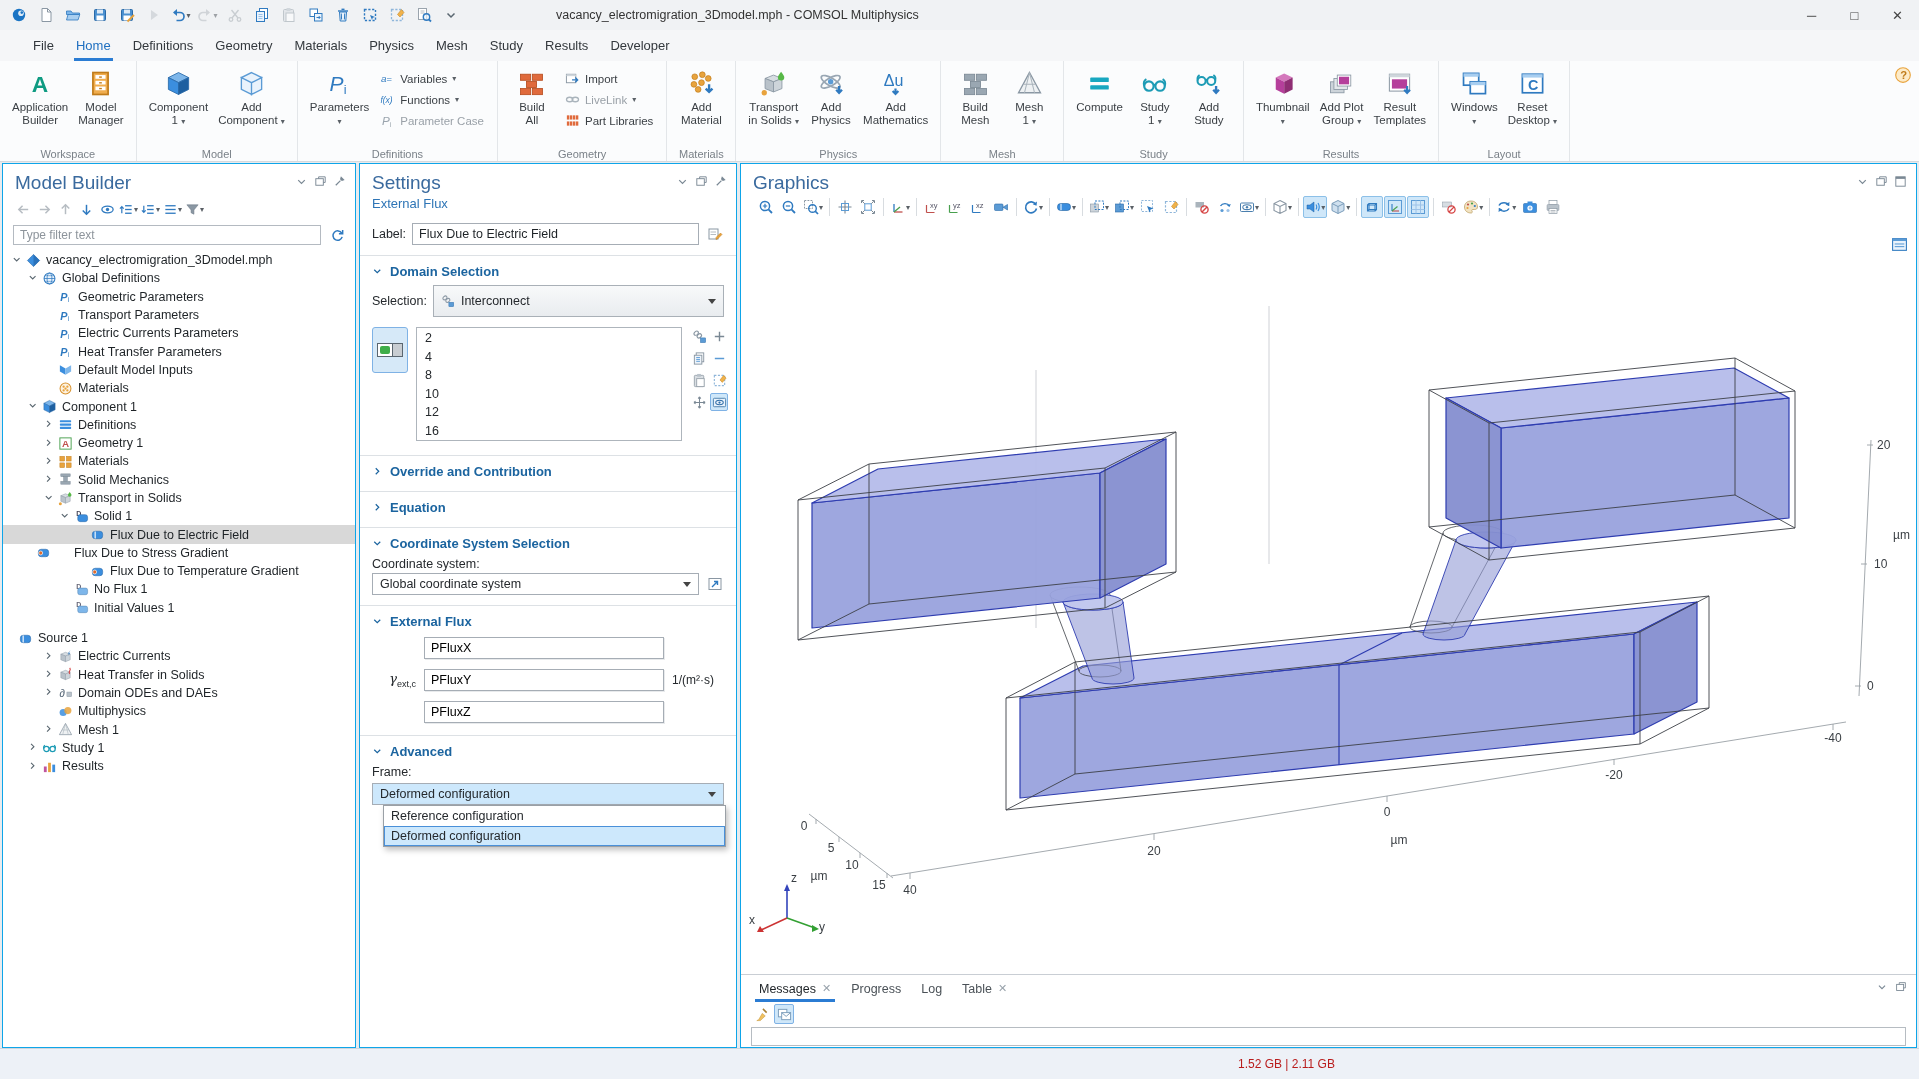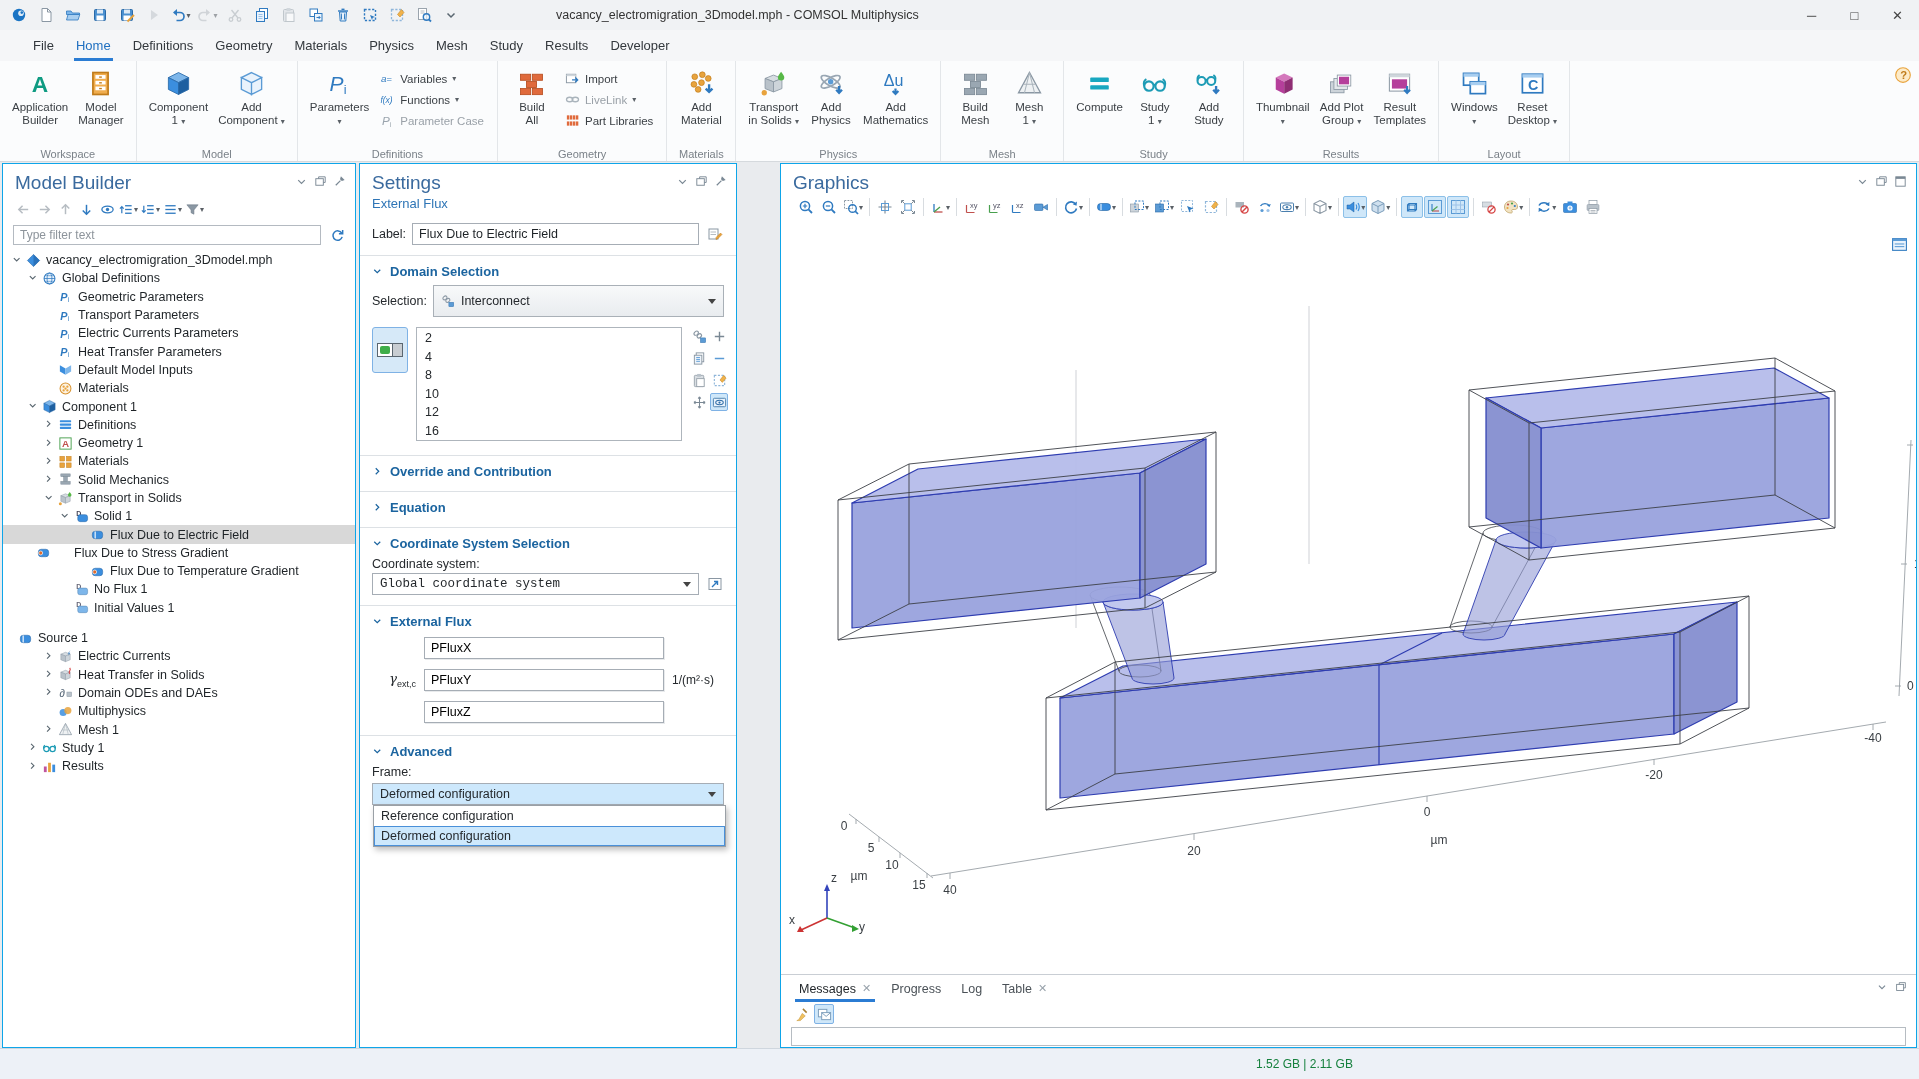--- a/index.html
+++ b/index.html
@@ -37,21 +37,21 @@
   .dim { color:#9aa1a8 !important; }
   .crt { font-size:8px; color:#5a6066; }
   .help-btn { position:absolute; right:7px; top:5px; width:18px; height:18px; }
   .help-btn .ic { width:18px; height:18px; }
 
   
   .main { position:absolute; left:0; top:163px; right:0; bottom:31px; background:#e9ebee; }
   .panel { position:absolute; top:0; bottom:0; background:#fff; border:1px solid #0ea5e9; }
   #mb-panel   { left:2px;  width:354px; }
   #set-panel  { left:359px; width:378px; }
-  #gfx-panel  { left:740px; right:2px;margin-left:40px; }
+  #gfx-panel  { left:740px; right:2px; }
   .phead { display:flex; align-items:center; padding:8px 8px 2px 12px; }
   .ptitle { font-size:19px; color:#3a6a9e; font-weight:400; flex:1; }
   .picons { display:flex; gap:4px; }
   .picons .ic { width:15px; height:15px; }
 
   
   .mb-toolbar { display:flex; align-items:center; gap:1px; padding:3px 8px 4px 10px; }
   .tbtn { height:20px; min-width:20px; display:flex; align-items:center; justify-content:center; border-radius:2px; padding:0 1px; }
   .tbtn .ic { width:15px; height:15px; }
   .filter-row { display:flex; align-items:center; padding:2px 8px 4px 10px; gap:6px; }
@@ -93,21 +93,21 @@
   .combo { height:22px; border:1px solid #a6adb5; background:#fff; display:flex; align-items:center; padding:0 7px; font-size:12.5px; flex:1; }
   .combo .ddcaret { margin-left:auto; width:0; height:0; border-left:4px solid transparent; border-right:4px solid transparent; border-top:5px solid #444; }
   .combo.hl { background:#cde8fc; }
   .fluxgrid { display:flex; padding:2px 12px; gap:8px; align-items:center; }
   .fluxsym { width:44px; font-size:13px; color:#1e2327; font-family:"DejaVu Serif",serif; font-style:italic; text-align:right; }
   .fluxsym sub { font-size:9px; font-style:normal; font-family:"Liberation Sans",sans-serif; }
   .fluxfields { flex:1; display:flex; flex-direction:column; gap:10px; }
   .fluxfields input { height:22px; border:1px solid #a6adb5; padding:0 6px; font-size:12.5px; font-family:inherit; box-shadow:1px 1px 0 #e8eaec; }
   .fluxunit { width:52px; font-size:12px; color:#25292d; }
   .framewrap { position:relative; margin:2px 12px 0; }
-  .dd-popup { position:absolute; left:1px; right:-2px; top:22px; background:#fff; border:1px solid #9aa0a6; box-shadow:2px 3px 6px rgba(0,0,0,.25); z-index:40; }
+  .dd-popup { position:absolute; left:11px; right:-2px; top:22px; background:#fff; border:1px solid #9aa0a6; box-shadow:2px 3px 6px rgba(0,0,0,.25); z-index:40; }
   .dd-opt { height:20px; line-height:20px; padding-left:7px; font-size:12.5px; }
   .dd-opt.hl { background:#cde8fc; outline:1px solid #4a90d9; outline-offset:-1px; }
 
   
   .gfx-toolbar { display:flex; align-items:center; gap:1px; padding:2px 6px 4px 14px; flex-wrap:nowrap; }
   .gbtn { height:22px; min-width:22px; display:flex; align-items:center; justify-content:center; border-radius:2px; border:1px solid transparent; padding:0 1px; }
   .gbtn .ic { width:16px; height:16px; }
   .gbtn.active { background:#cfe7f9; border-color:#8cc0e8; }
   .gsep { width:1px; height:18px; background:#d8dce0; margin:0 3px; flex:none; }
   .viewport { position:absolute; left:0; right:0; top:64px; bottom:73px; background:#fff; overflow:hidden; }
@@ -134,21 +134,21 @@
   .dtab.active::after { content:""; position:absolute; left:6px; right:6px; bottom:0; height:3px; background:#2b7cd3; }
   .dtab .x { color:#98a2ab; font-size:11px; }
   .dock-icons { position:absolute; right:8px; top:5px; display:flex; gap:5px; }
   .dock-icons .ic { width:14px; height:14px; }
   .dock-tools { display:flex; align-items:center; gap:3px; padding:2px 0 2px 10px; }
   .dock-tools .stool { width:20px; height:20px; }
   .dock-input { margin:1px 10px 0; height:19px; border:1px solid #b6bcc2; background:#fff; }
 
   
   .statusbar { position:absolute; left:0; bottom:0; width:100%; height:31px; background:#edf1f7; border-top:1px solid #cfd6de; }
-  .mem { position:absolute; left:1238px; top:8px; font-size:12px; color:#15803d;margin-left:18px; }
+  .mem { position:absolute; left:1238px; top:8px; font-size:12px; color:#b91c1c; }
 </style>
 </head>
 <body>
 
 <div class="titlebar">
   <div class="qat" id="qat">
       <span class="qbtn">
         <span class="ic"><svg viewBox="0 0 16 16">
             <circle cx="8" cy="8" r="6.2" fill="#1a74c4"></circle>
             <circle cx="10" cy="6.2" r="2.8" fill="#fff" opacity=".85"></circle>
@@ -1099,21 +1099,21 @@
     <div class="shr"></div>
     <div class="sechead">
       <span class="ic"><svg viewBox="0 0 16 16">
             <path d="M3,5 7,9 11,5" fill="none" stroke="#1b649f" stroke-width="1.6"></path>
           </svg></span>
       <span>Coordinate System Selection</span>
     </div>
     <div class="srow" style="padding-top:0;padding-bottom:2px;">
       <span class="scaption">Coordinate system:</span>
     </div>
-    <div class="srow" style="padding-top:0;font-family:Liberation Mono, monospace;">
+    <div class="srow" style="padding-top:0;">
       <div class="combo">
         <span>Global coordinate system</span>
         <span class="ddcaret"></span>
       </div>
       <span class="sbtn16">
           <span class="ic" id="goto-ic"><svg viewBox="0 0 16 16">
               <rect x="2" y="2.5" width="12" height="11" fill="#fff" stroke="#8a97a3"></rect>
               <path d="M5,11 10.5,5.5 M10.5,9 V5.5 H7" fill="none" stroke="#2f7ac0" stroke-width="1.4"></path>
             </svg></span>
         </span>

